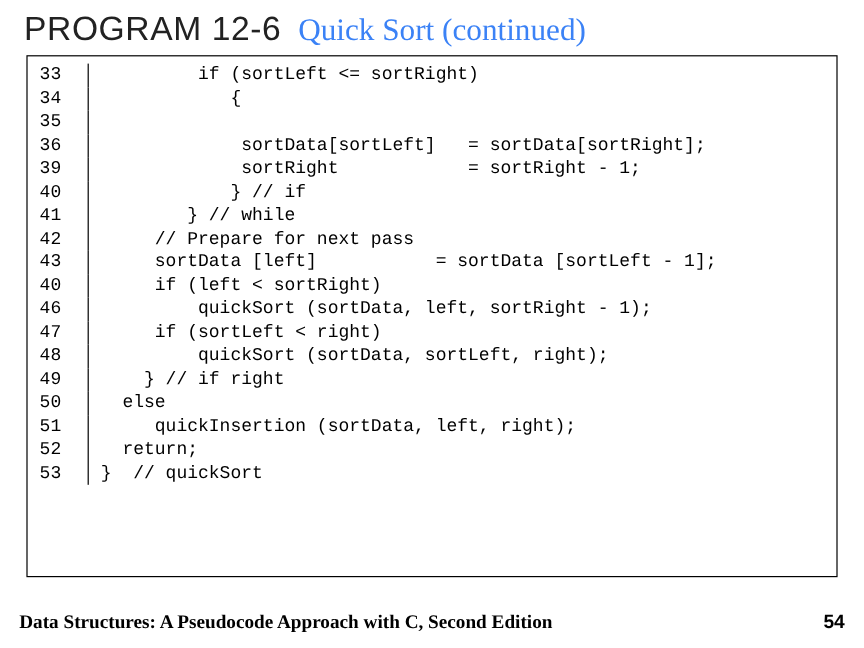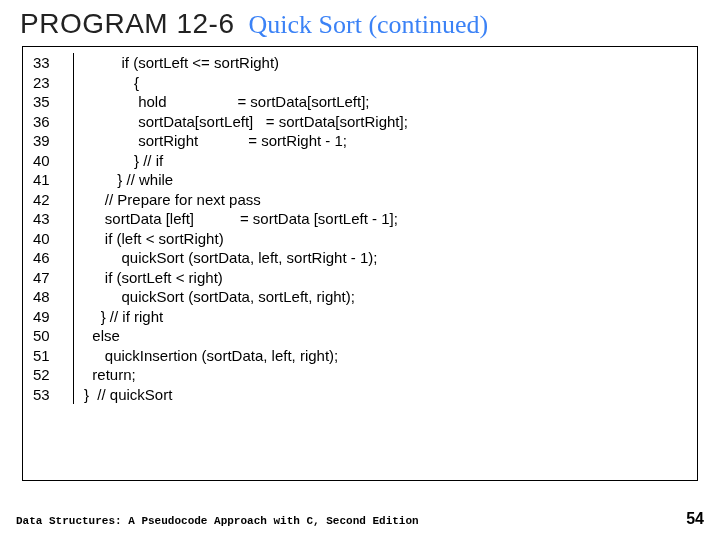--- a/index.html
+++ b/index.html
@@ -41,21 +41,21 @@
   .code-box {
     border: 1px solid #000;
     box-sizing: border-box;
     padding: 6px 8px 6px 8px;
     margin: 0 6px;
     height: 435px;
     overflow: hidden;
   }
   .code-row {
     display: flex;
-    font-family: Liberation Sans, sans-serif;
+    font-family: Liberation Mono, monospace;
     font-size: 15px;
     line-height: 19.5px;
     color: #000;
     white-space: pre;
   }
   .ln {
     width: 34px;
     flex: 0 0 34px;
     text-align: left;
     border-right: 1px solid #000;
@@ -66,23 +66,23 @@
   .footer {
     position: absolute;
     left: 16px;
     right: 16px;
     bottom: 12px;
     display: flex;
     justify-content: space-between;
     align-items: baseline;
   }
   .footer .book {
-    font-family: Liberation Mono, monospace;
+    font-family: Liberation Serif, serif;
     font-weight: bold;
-    font-size: 11px;
+    font-size: 16px;
     color: #000;
   }
   .footer .page {
     font-family: Arial, Helvetica, sans-serif;
     font-weight: bold;
     font-size: 16px;
     color: #000;
   }
 </style>
 </head>
@@ -90,22 +90,22 @@
 
 <div class="slide">
 
   <div class="heading">
     <span class="prog-label">PROGRAM 12-6</span>
     <span class="prog-title">Quick Sort (continued)</span>
   </div>
 
   <div class="code-box" id="code-box">
       <div class="code-row"><span class="ln">33</span><span>         if (sortLeft &lt;= sortRight)</span></div>
-      <div class="code-row"><span class="ln">23</span><span>            {</span></div>
-      <div class="code-row"><span class="ln">35</span><span>             hold                 = sortData[sortLeft];</span></div>
+      <div class="code-row"><span class="ln">34</span><span>            {</span></div>
+      <div class="code-row"><span class="ln">35</span></div>
       <div class="code-row"><span class="ln">36</span><span>             sortData[sortLeft]   = sortData[sortRight];</span></div>
       <div class="code-row"><span class="ln">39</span><span>             sortRight            = sortRight - 1;</span></div>
       <div class="code-row"><span class="ln">40</span><span>            } // if</span></div>
       <div class="code-row"><span class="ln">41</span><span>        } // while</span></div>
       <div class="code-row"><span class="ln">42</span><span>     // Prepare for next pass</span></div>
       <div class="code-row"><span class="ln">43</span><span>     sortData [left]           = sortData [sortLeft - 1];</span></div>
       <div class="code-row"><span class="ln">40</span><span>     if (left &lt; sortRight)</span></div>
       <div class="code-row"><span class="ln">46</span><span>         quickSort (sortData, left, sortRight - 1);</span></div>
       <div class="code-row"><span class="ln">47</span><span>     if (sortLeft &lt; right)</span></div>
       <div class="code-row"><span class="ln">48</span><span>         quickSort (sortData, sortLeft, right);</span></div>

